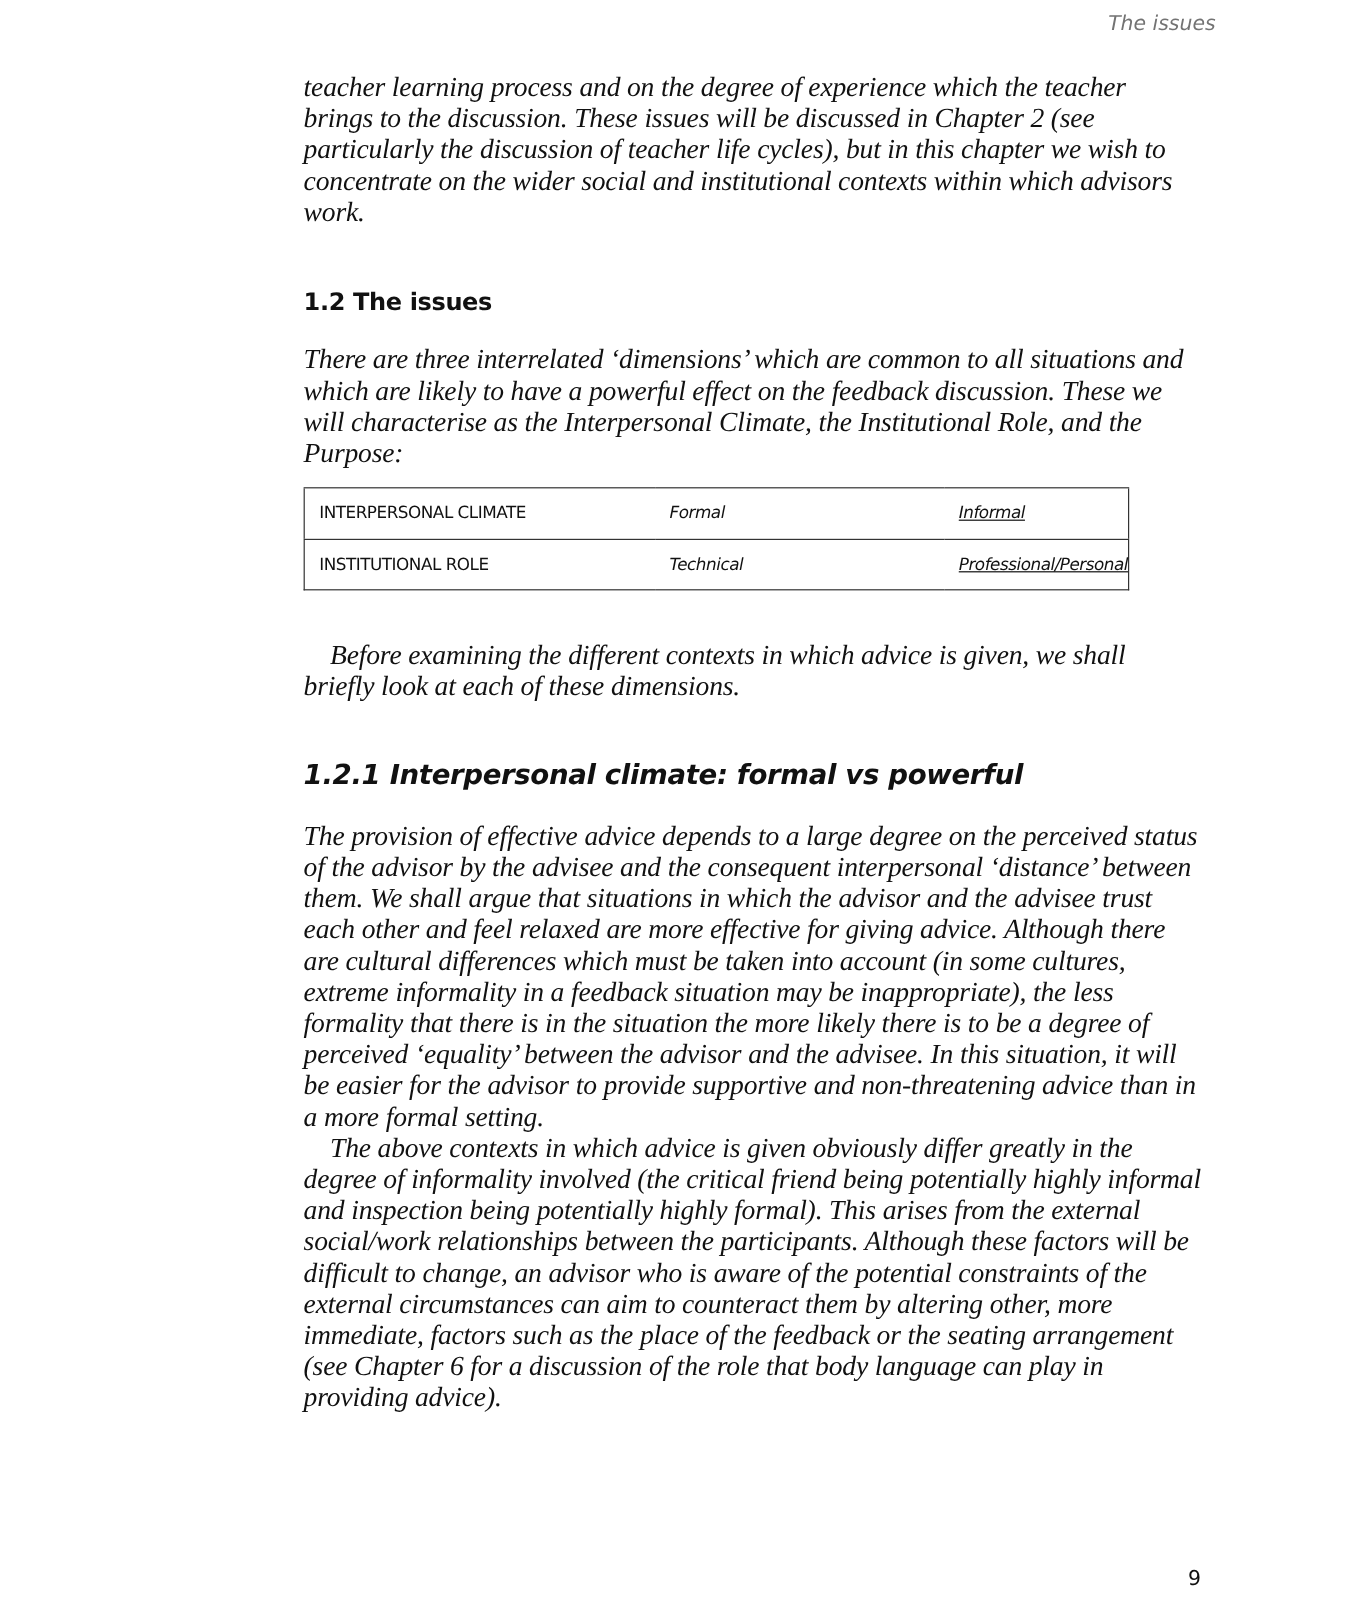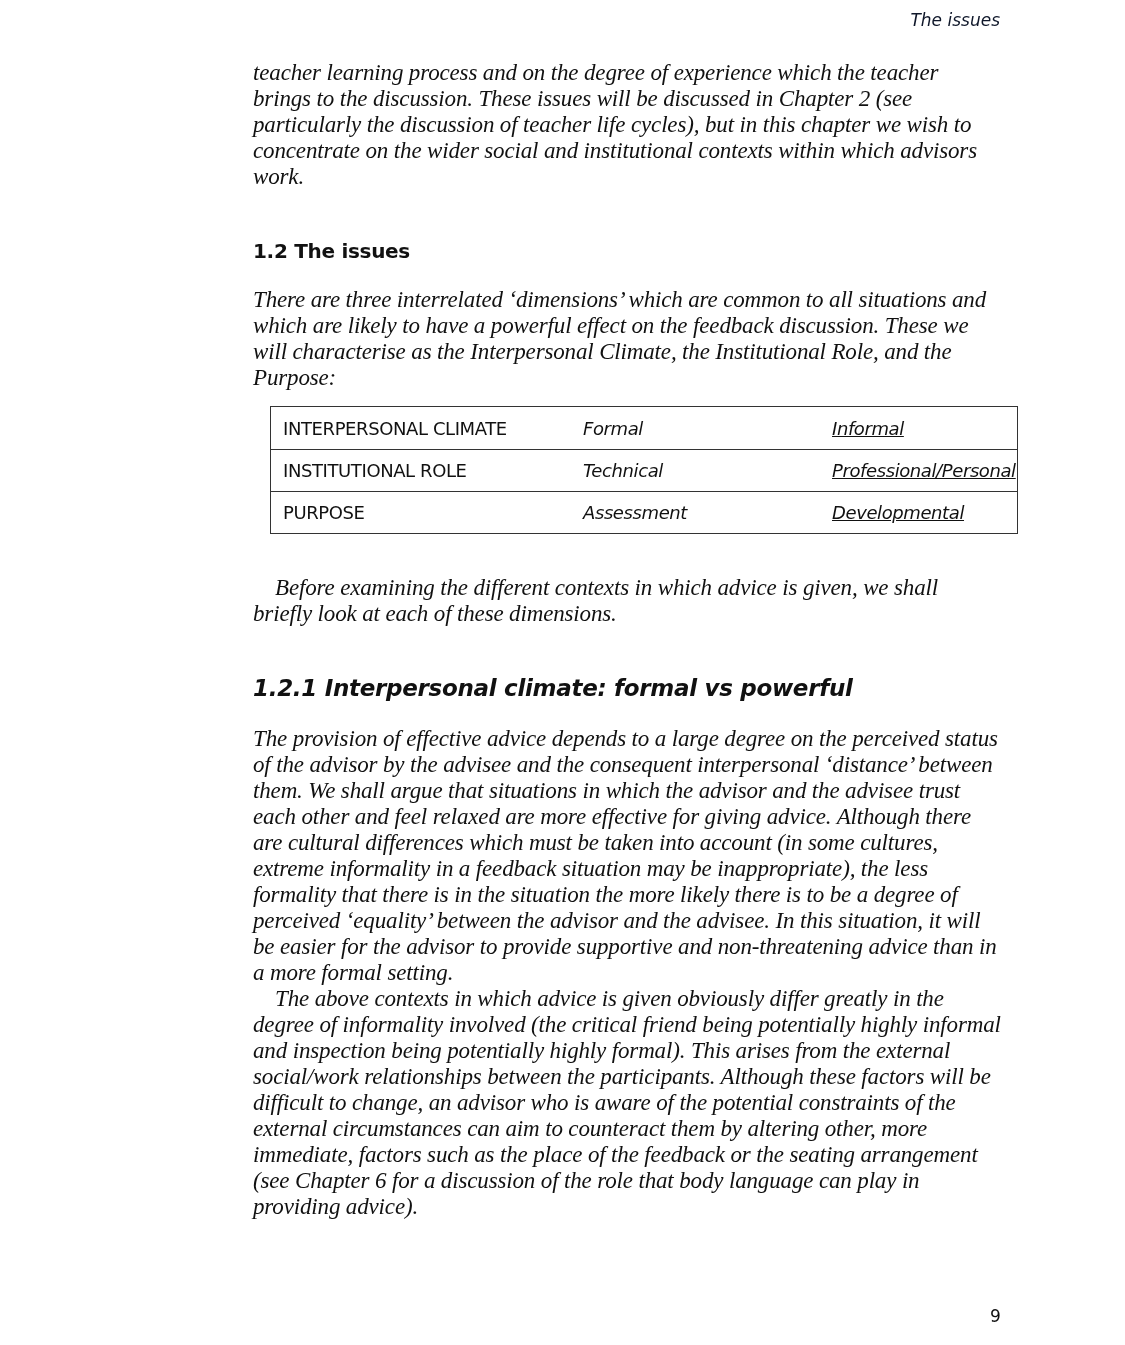--- a/index.html
+++ b/index.html
@@ -1,37 +1,37 @@
 <!DOCTYPE html>
 <html><head>
   <meta charset="utf-8">
   <style>
     html, body { margin: 0; padding: 0; background: #ffffff; }
     body { width: 1125px; height: 1345px; position: relative; color: #111; overflow: hidden; }
     .running-head {
-      position: absolute; top: 10px; right: 125px;
-      font-family: "DejaVu Sans", sans-serif; font-style: italic; font-size: 17px; color: #0f172a;
+      position: absolute; top: 10px; right: 112px;
+      font-family: "DejaVu Sans", sans-serif; font-style: italic; font-size: 17px; color: #737373;
     }
     .page { position: absolute; left: 253px; top: 60px; width: 748px; }
     .body-text {
       font-family: "Liberation Serif", serif; font-size: 23px; line-height: 26px;
       margin: 0; letter-spacing: -0.15px; font-style: italic;
     }
     .indent { text-indent: 22px; }
     .h2 {
       font-family: "DejaVu Sans", sans-serif; font-weight: bold; font-size: 20px;
       margin: 0; letter-spacing: -0.3px;
     }
     .h3 {
       font-family: "DejaVu Sans", sans-serif; font-style: italic; font-size: 23px;
       margin: 0; letter-spacing: -0.3px;
     }
     table.dims {
-      width: 748px; border-collapse: collapse; border: 1px solid #333;
-      font-family: "DejaVu Sans", sans-serif; font-size: 18px; letter-spacing: -0.4px; margin-left: 17px;
+      width: 688px; border-collapse: collapse; border: 1px solid #333;
+      font-family: "DejaVu Sans", sans-serif; font-size: 14px; letter-spacing: -0.4px;
     }
     table.dims td { border-top: 1px solid #333; height: 41px; padding: 0 0 0 12px; vertical-align: middle; }
     table.dims tr:first-child td { height: 42px; }
     table.dims td.c1 { width: 288px; }
     table.dims td.c2 { width: 237px; font-style: italic; }
     table.dims td.c3 { font-style: italic; text-decoration: underline; }
     .caption {
       font-family: "Liberation Serif", serif; font-size: 19px; margin: 0; letter-spacing: -0.1px;
     }
     .folio {
@@ -56,25 +56,20 @@
       <tr>
         <td class="c1">INTERPERSONAL CLIMATE</td>
         <td class="c2">Formal</td>
         <td class="c3">Informal</td>
       </tr>
       <tr>
         <td class="c1">INSTITUTIONAL ROLE</td>
         <td class="c2">Technical</td>
         <td class="c3">Professional/Personal</td>
       </tr>
-      <tr>
-        <td class="c1">PURPOSE</td>
-        <td class="c2">Assessment</td>
-        <td class="c3">Developmental</td>
-      </tr>
     </tbody>
   </table>
 
 
   <p class="body-text indent" style="margin-top:41px;">Before examining the different contexts in which advice is given, we shall briefly look at each of these dimensions.</p>
 
   <h3 class="h3" style="margin-top:48px;">1.2.1  Interpersonal climate: formal vs powerful</h3>
 
   <p class="body-text" style="margin-top:25px;">The provision of effective advice depends to a large degree on the perceived status of the advisor by the advisee and the consequent interpersonal ‘distance’ between them. We shall argue that situations in which the advisor and the advisee trust each other and feel relaxed are more effective for giving advice. Although there are cultural differences which must be taken into account (in some cultures, extreme informality in a feedback situation may be inappropriate), the less formality that there is in the situation the more likely there is to be a degree of perceived ‘equality’ between the advisor and the advisee. In this situation, it will be easier for the advisor to provide supportive and non-threatening advice than in a more formal setting.</p>
   <p class="body-text indent">The above contexts in which advice is given obviously differ greatly in the degree of informality involved (the critical friend being potentially highly informal and inspection being potentially highly formal). This arises from the external social/work relationships between the participants. Although these factors will be difficult to change, an advisor who is aware of the potential constraints of the external circumstances can aim to counteract them by altering other, more immediate, factors such as the place of the feedback or the seating arrangement (see Chapter 6 for a discussion of the role that body language can play in providing advice).</p>

